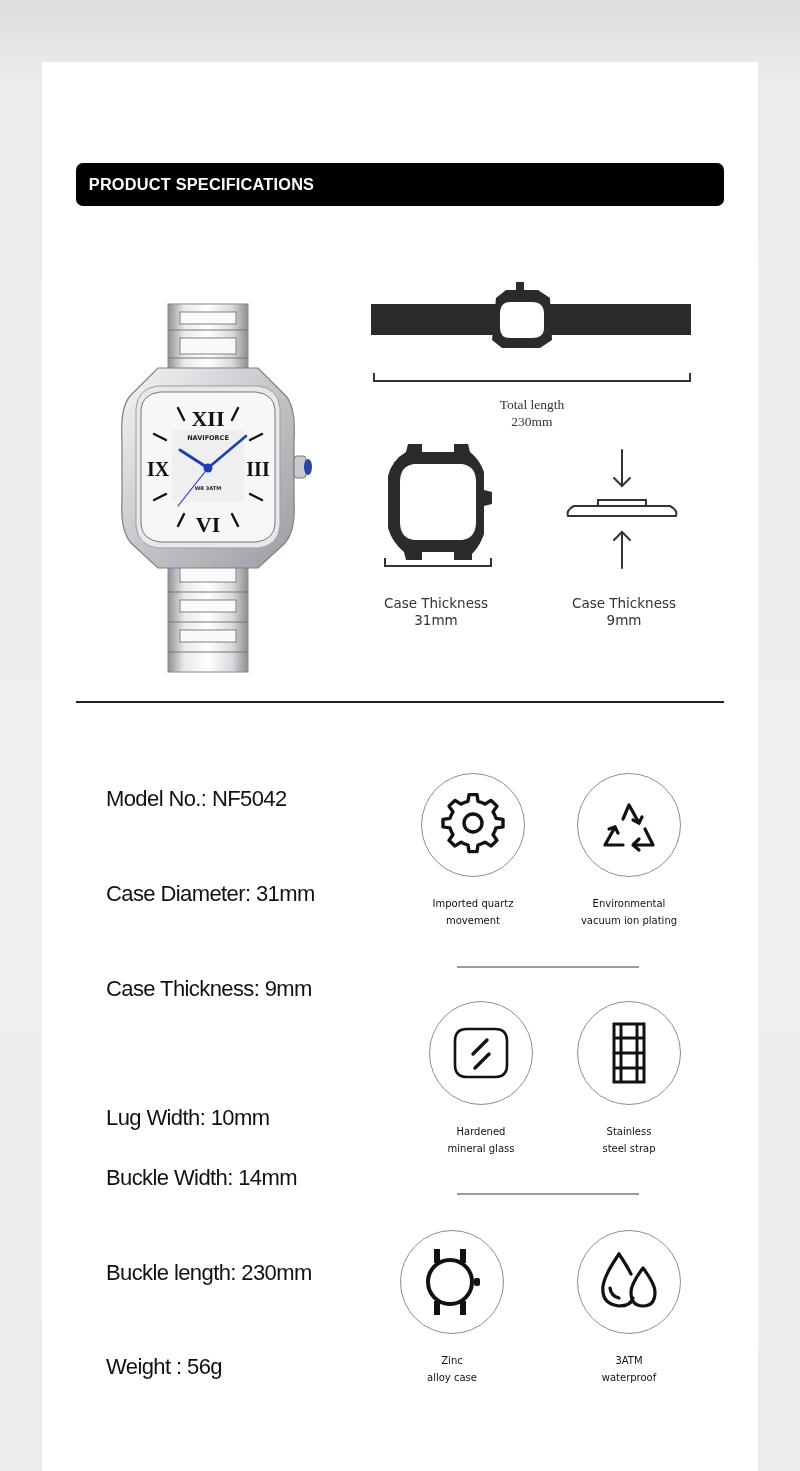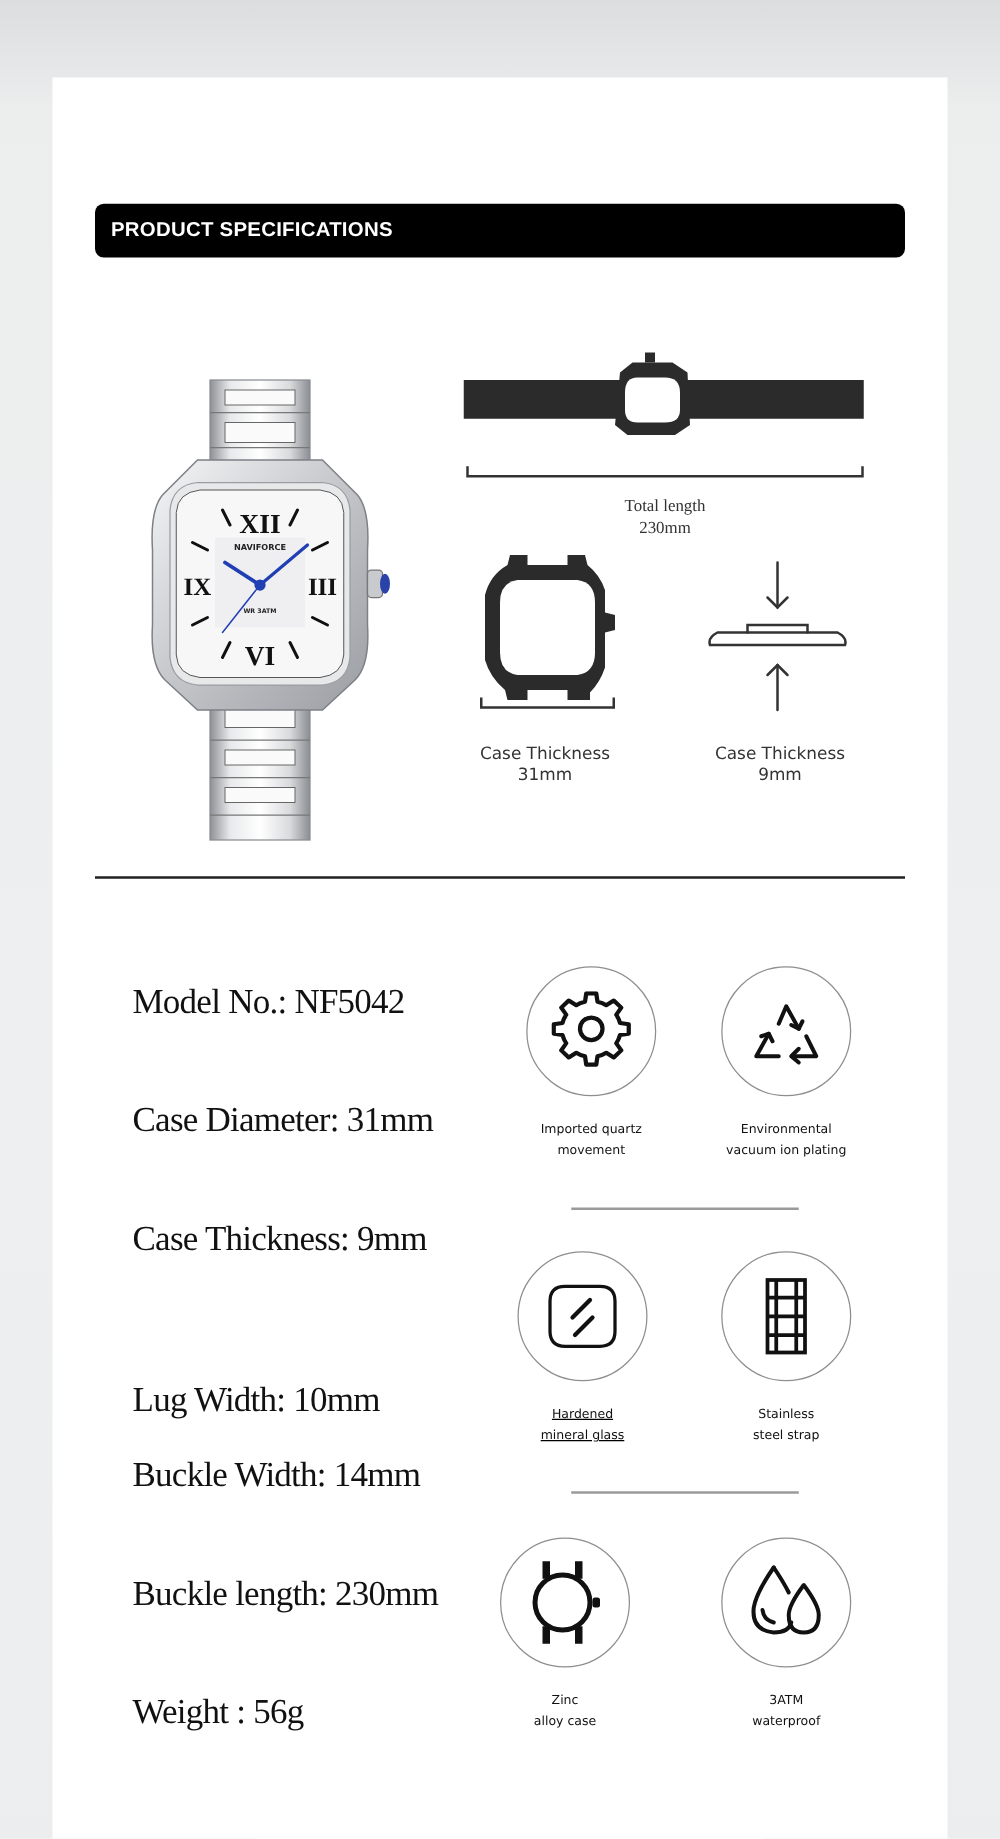--- a/index.html
+++ b/index.html
@@ -24,22 +24,22 @@
     }
     .abs { position: absolute; }
     .diag-label {
       position: absolute; text-align: center; color: #333;
       font-family: "DejaVu Sans", sans-serif; font-size: 13.5px; line-height: 17px;
     }
     .divider {
       position: absolute; left: 76px; top: 701px; width: 648px; height: 2px; background: #222;
     }
     .spec {
-      position: absolute; left: 106px; font-family: Liberation Serif, serif;
-      font-size: 28px; color: #111; letter-spacing: -0.6px; white-space: nowrap;
+      position: absolute; left: 106px; font-family: Liberation Sans, sans-serif;
+      font-size: 22px; color: #111; letter-spacing: -0.6px; white-space: nowrap;
     }
     .feature {
       position: absolute; width: 160px; text-align: center;
     }
     .feature .circle {
       width: 104px; height: 104px; border: 1.5px solid #8e8e8e; border-radius: 50%;
       margin: 0 auto; display: flex; align-items: center; justify-content: center;
     }
     .feature .label {
       margin-top: 18px; font-family: "DejaVu Sans", sans-serif; font-size: 10px;
@@ -197,21 +197,21 @@
     </svg>
   </div>
   <div class="label">
     <div>Environmental</div>
     <div>vacuum ion plating</div>
   </div>
 </div>
 
 <div class="sep" style="top:966px;"></div>
 
-<div class="feature" style="left:386px; top:1001px;text-decoration:underline;">
+<div class="feature" style="left:401px; top:1001px;">
   <div class="circle">
     <svg width="60" height="60" viewBox="0 0 60 60">
       <path d="M16 6 L44 6 Q56 6 56 18 L56 42 Q56 54 44 54 L16 54 Q4 54 4 42 L4 18 Q4 6 16 6 Z" fill="none" stroke="#111" stroke-width="2.6"></path>
       <g stroke="#111" stroke-width="3.4" stroke-linecap="round">
         <line x1="36" y1="17" x2="22" y2="31"></line>
         <line x1="38" y1="31" x2="24" y2="45"></line>
       </g>
     </svg>
   </div>
   <div class="label">

